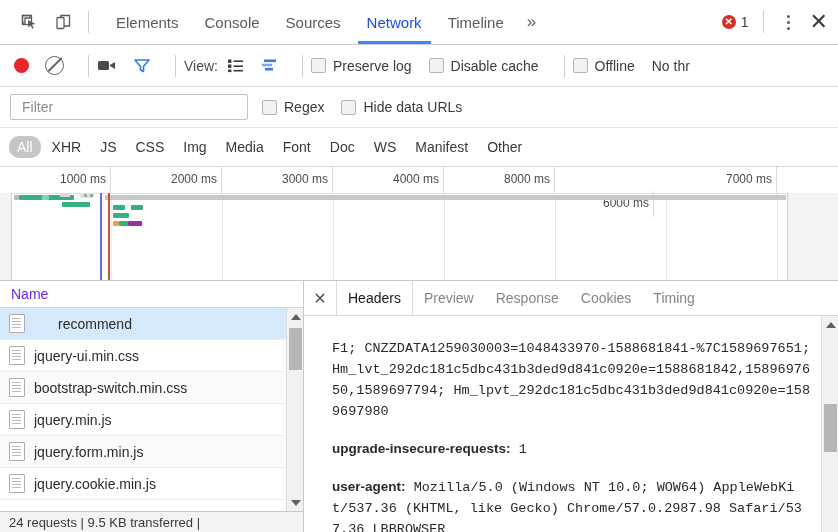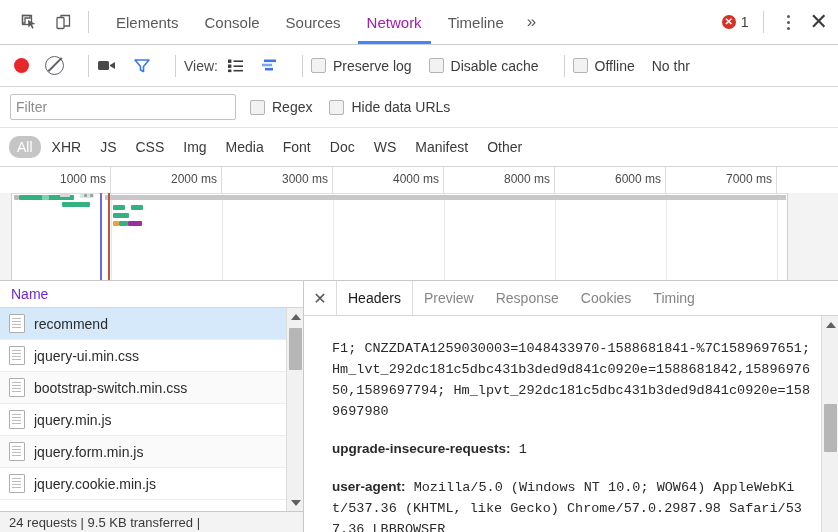--- a/index.html
+++ b/index.html
@@ -60,21 +60,21 @@
     display: flex;
     align-items: center;
     padding: 0 13px;
     font-size: 15px;
     color: #5a5a5a;
     cursor: pointer;
     position: relative;
     white-space: nowrap;
   }
   .maintab.active {
-    color: #a21caf;
+    color: #1d4ed8;
   }
   .maintab.active::after {
     content: "";
     position: absolute;
     left: 4px; right: 4px;
     bottom: 0;
     height: 3px;
     background: #4285f4;
   }
   .maintab.chev {
@@ -203,21 +203,21 @@
     padding-left: 10px;
     border-bottom: 1px solid #e4e4e4;
     background: #fff;
   }
   .filter-input {
     width: 214px;
     height: 24px;
     border: 1px solid #c3c3c3;
     border-radius: 2px;
     font-size: 14px;
-    padding: 0 5px;
+    padding: 0 11px;
     color: #333;
     font-family: "Liberation Sans", sans-serif;
     outline: none;
     background: #fff;
   }
   .filter-input::placeholder { color: #8d8d8d; }
 
   
   .typerow {
     height: 38px;
@@ -348,20 +348,21 @@
     align-items: center;
     padding-left: 9px;
     font-size: 14px;
     color: #2b2b2b;
     cursor: pointer;
     border-bottom: 1px solid #ededed;
     box-sizing: border-box;
   }
   .req-row.selected {
     background: #d6e9fb;
+    gap: 24px;
   }
   .req-row.alt { background: #fafafa; }
   .doc-icon {
     width: 14px; height: 17px;
     border: 1px solid #adadad;
     background: #fff;
     margin-right: 9px;
     flex: none;
     position: relative;
     border-radius: 1px;
@@ -605,21 +606,21 @@
     <div class="type-item">Other</div>
   </div>
 
   <div class="overview">
     <div class="ov-ruler">
       <div class="ov-tick" style="left:11px;  width:100px;">1000 ms</div>
       <div class="ov-tick" style="left:111px; width:111px;">2000 ms</div>
       <div class="ov-tick" style="left:222px; width:111px;">3000 ms</div>
       <div class="ov-tick" style="left:333px; width:111px;">4000 ms</div>
       <div class="ov-tick" style="left:444px; width:111px;">8000 ms</div>
-      <div class="ov-tick" style="left:555px; width:111px;">6000 ms</div>
+      <div class="ov-tick" style="left:543px; width:111px;margin-top:24px;">6000 ms</div>
       <div class="ov-tick" style="left:666px; width:111px;">7000 ms</div>
     </div>
     <div class="ov-body">
       <div class="ov-grid" style="left:111px;"></div>
       <div class="ov-grid" style="left:222px;"></div>
       <div class="ov-grid" style="left:333px;"></div>
       <div class="ov-grid" style="left:444px;"></div>
       <div class="ov-grid" style="left:555px;"></div>
       <div class="ov-grid" style="left:666px;"></div>
       <div class="ov-grid" style="left:777px;"></div>

